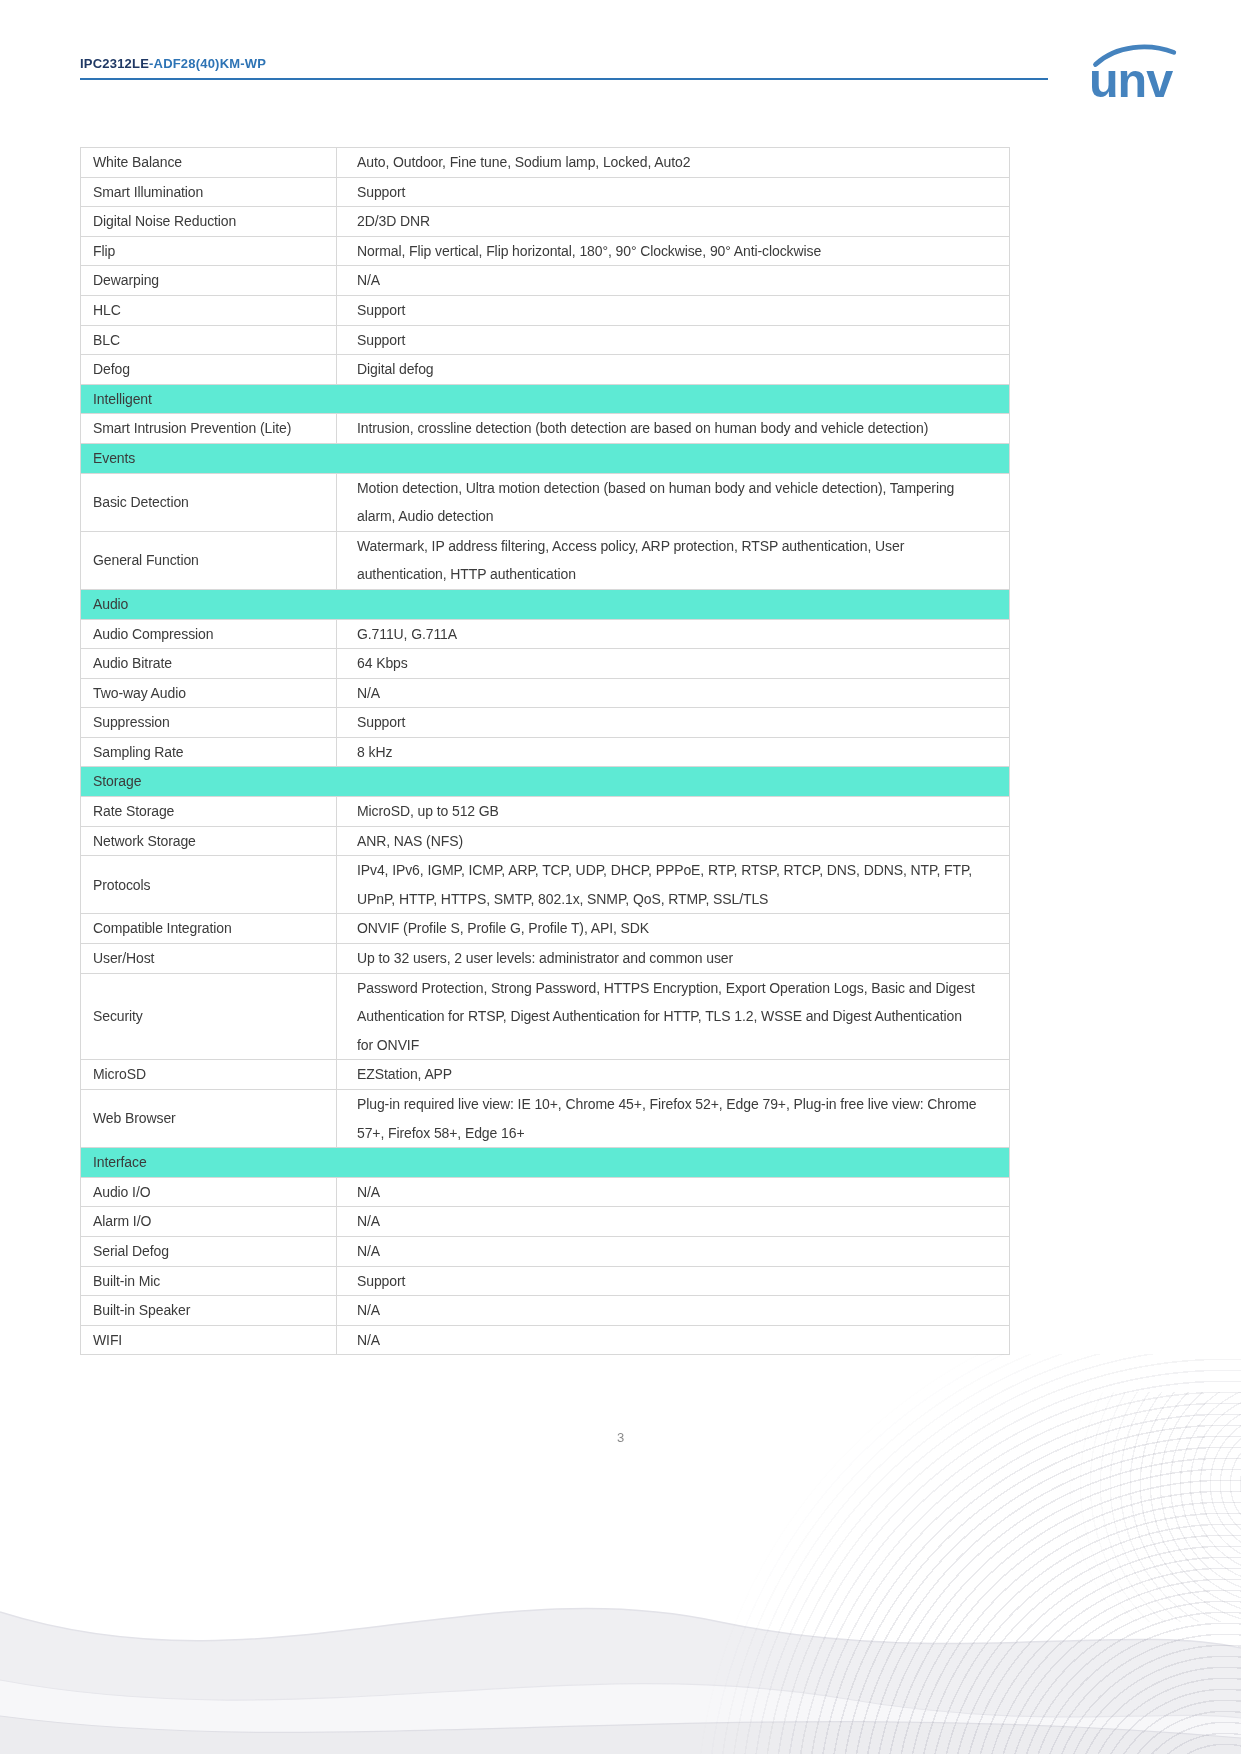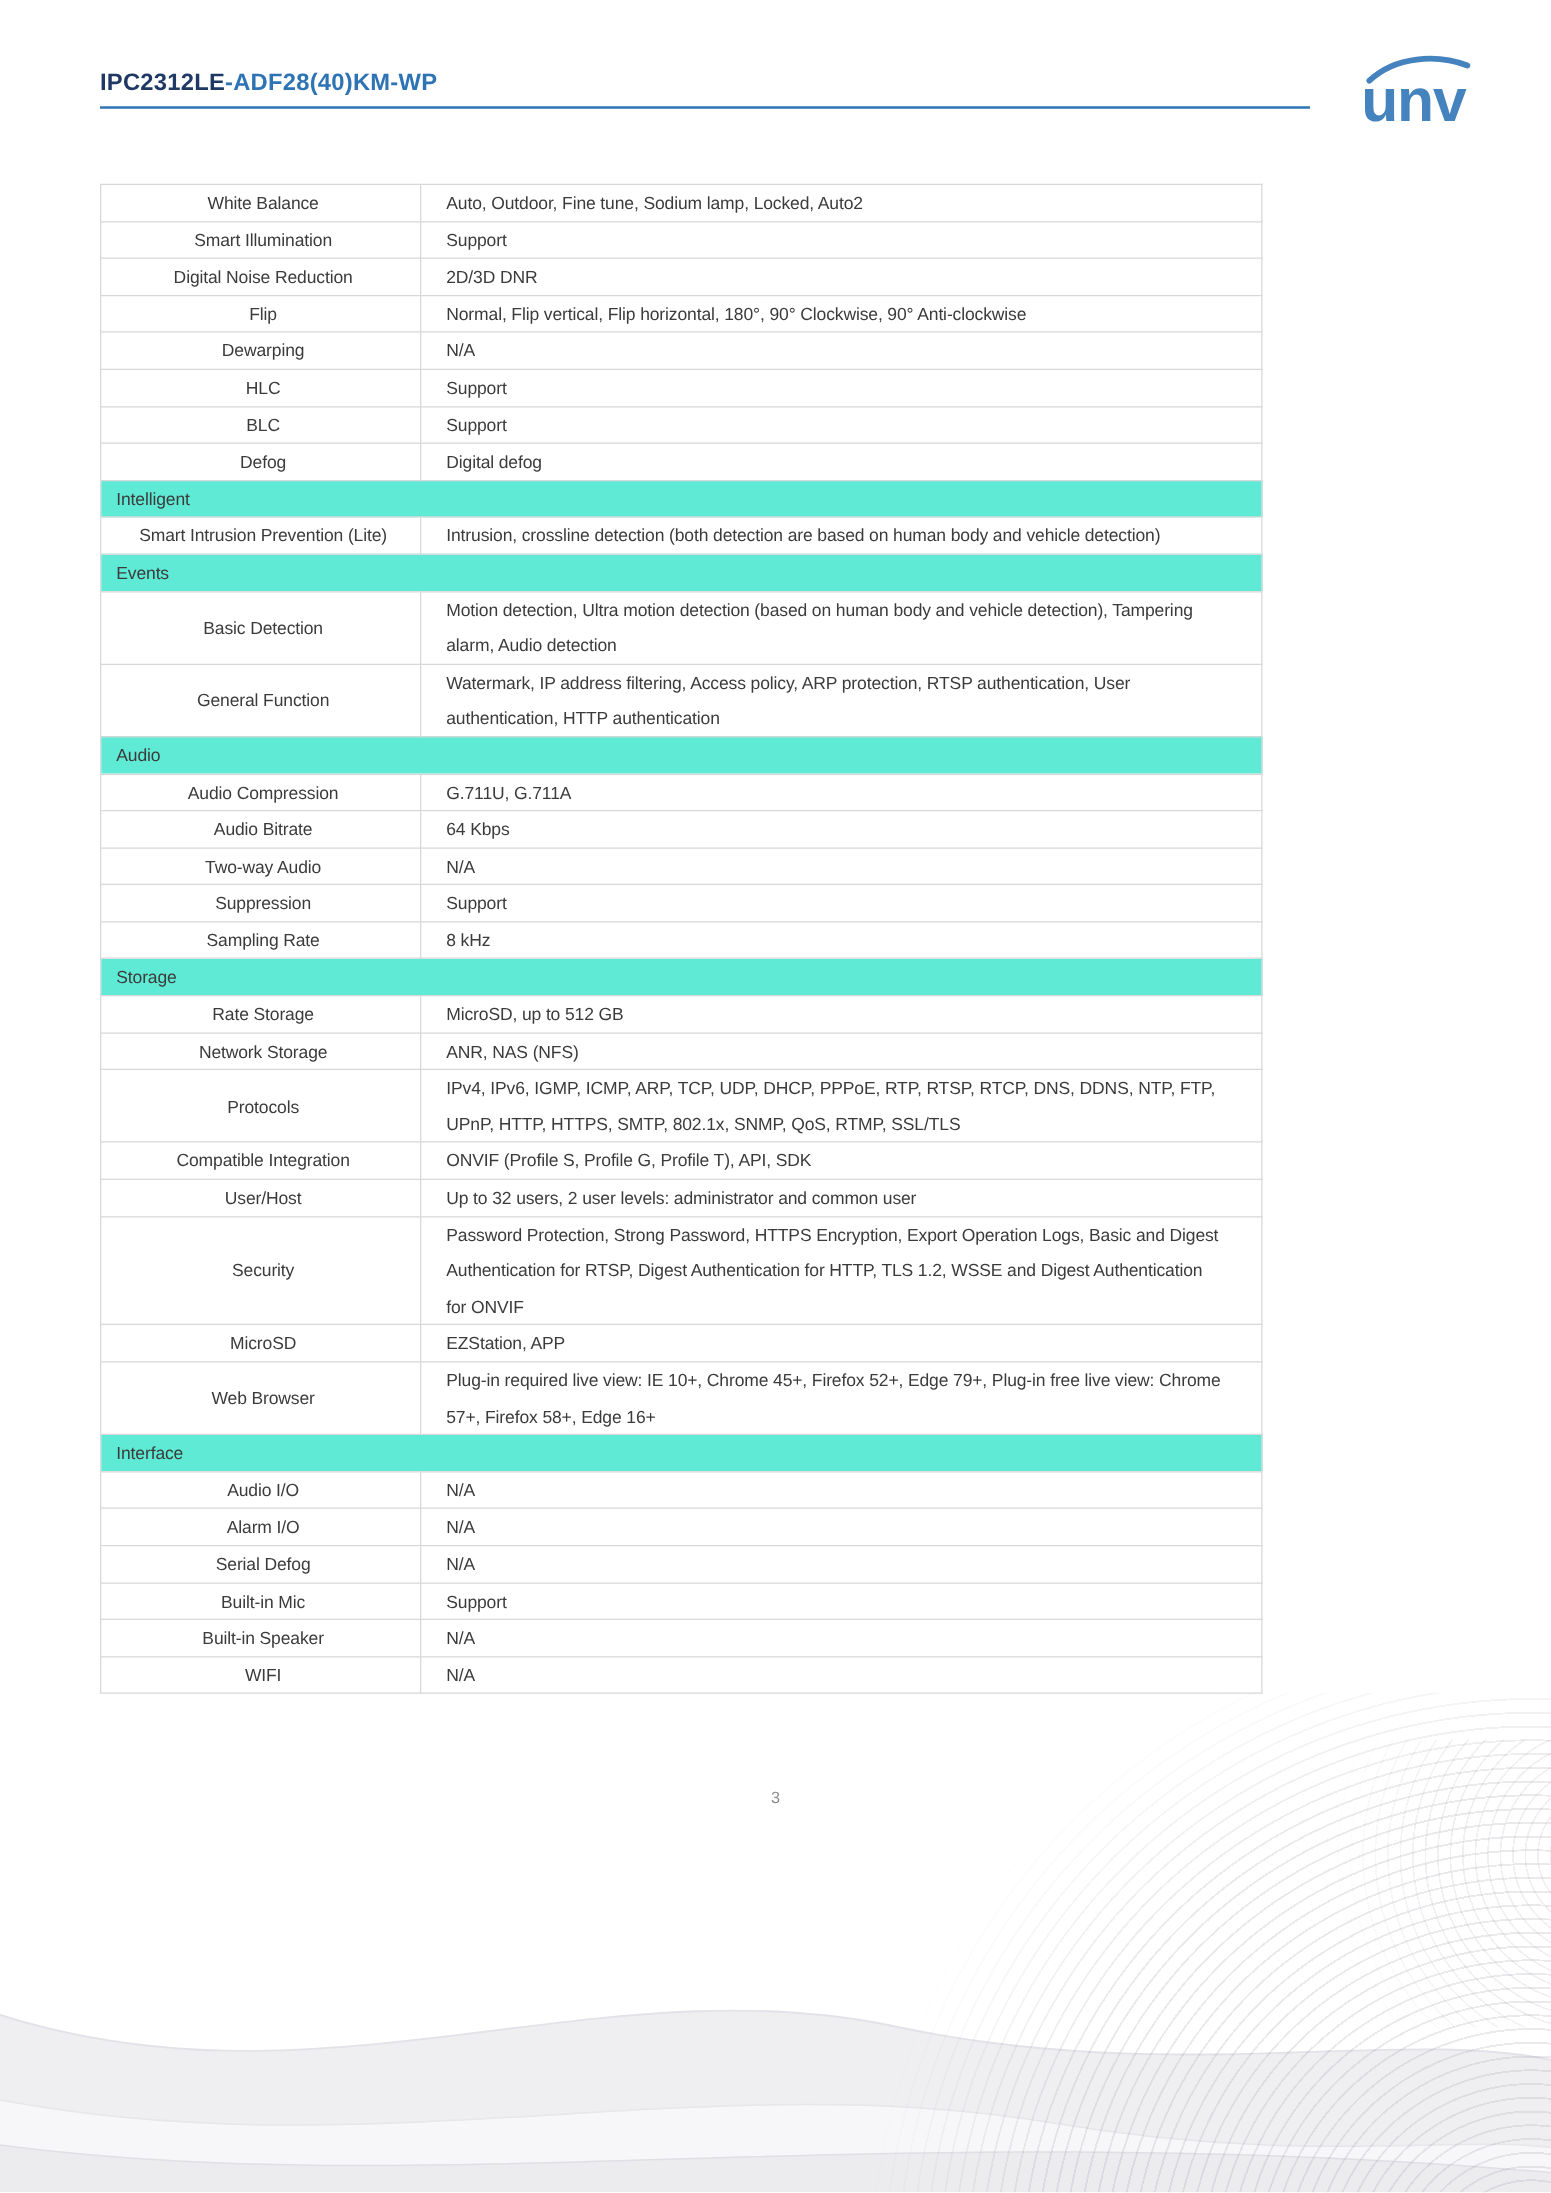--- a/index.html
+++ b/index.html
@@ -9,21 +9,21 @@
     background:#ffffff;
     overflow:hidden;
     font-family:"Liberation Sans", sans-serif;
     color:#3b3b3b;
   }
 
   
   .hdr { position:absolute; left:80px; top:56px; width:968px; }
   .hdr h1 {
     margin:0 0 7px 0;
-    font-size:19px; font-weight:bold; letter-spacing:0.2px;
+    font-size:13px; font-weight:bold; letter-spacing:0.2px;
     font-family:"Liberation Sans", sans-serif;
   }
   .model-prefix { color:#1F3864; }
   .model-suffix { color:#2E74B5; }
   .hdr-rule { height:2px; background:#2E74B5; width:968px; }
 
   .logo { position:absolute; left:1088px; top:42px; width:112px; height:60px; }
 
   
   table.spec {
@@ -34,21 +34,21 @@
   }
   table.spec td {
     border:1px solid #D8D8D8;
     font-size:14px;
     line-height:28.6px;
     letter-spacing:-0.1px;
     vertical-align:middle;
     color:#3b3b3b;
     background:#ffffff;
   }
-  table.spec td.lab { width:235px; padding:0 8px 0 12px;text-align:center; }
+  table.spec td.lab { width:235px; padding:0 8px 0 12px; }
   table.spec td.val { padding:0 28px 0 20px; }
   table.spec td.sec {
     background:#5eead4;
     padding:0 12px;
   }
 
   
   .page-number {
     position:absolute; left:0; top:1430px; width:100%;
     text-align:center;

